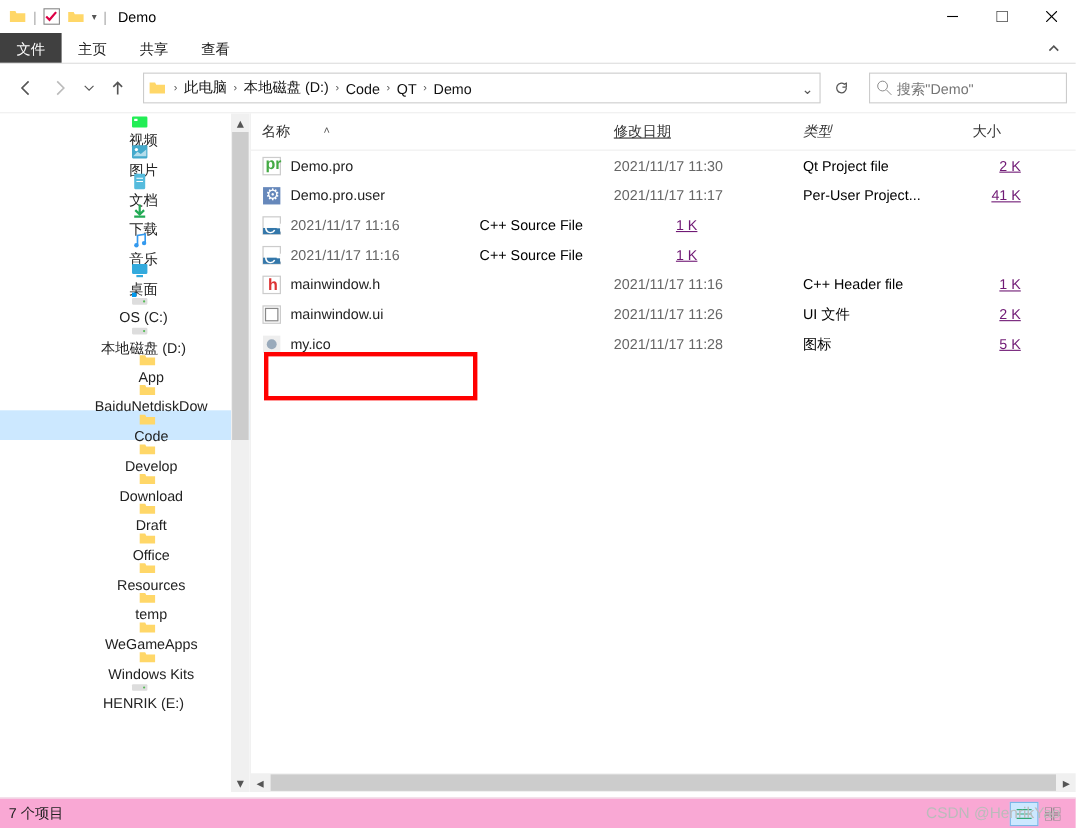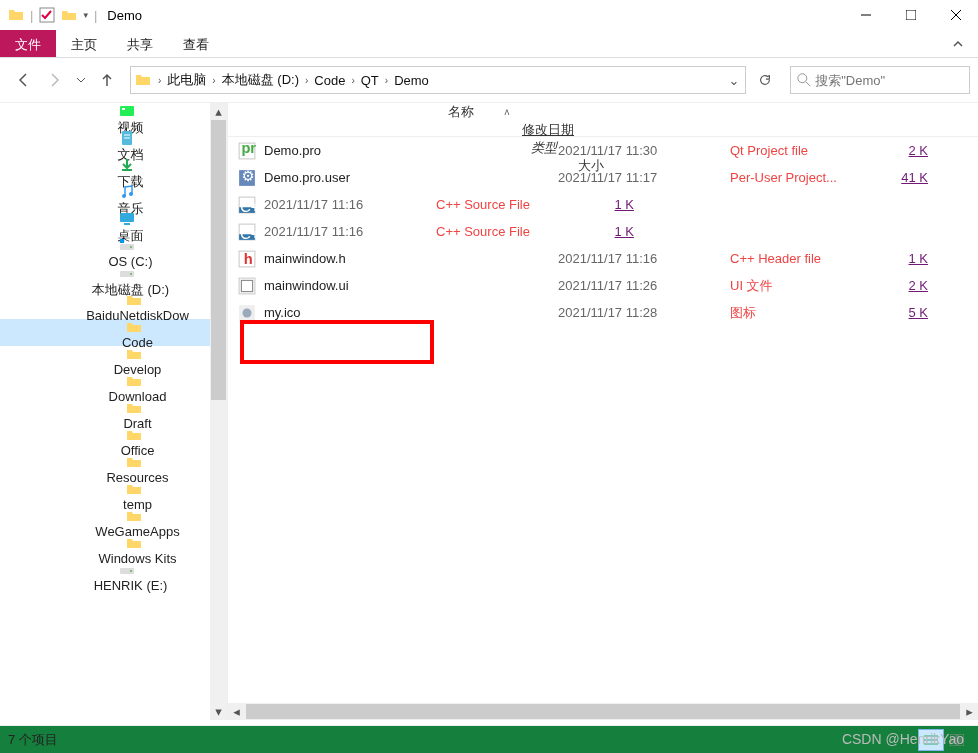--- a/index.html
+++ b/index.html
@@ -5,21 +5,21 @@
     * { box-sizing: border-box; margin: 0; padding: 0; font-family: "Microsoft YaHei", "Segoe UI", sans-serif; font-size: 13px; }
     body { width: 978px; height: 753px; background: #fff; overflow: hidden; position: relative; }
     .titlebar { height: 30px; display: flex; align-items: center; padding-left: 8px; background: #fff; }
     .titlebar .qat { display: flex; align-items: center; gap: 6px; }
     .titlebar .qat-icon { width: 16px; height: 16px; }
     .titlebar .title { margin-left: 10px; color: #000; }
     .titlebar .winctl { margin-left: auto; display: flex; }
     .titlebar .winbtn { width: 45px; height: 30px; display: flex; align-items: center; justify-content: center; }
     .ribbon { height: 28px; display: flex; align-items: stretch; border-bottom: 1px solid #ddd; }
     .ribbon .tab { padding: 6px 15px; color: #222; }
-    .ribbon .tab.file { background: #be185d; color: #fff; }
+    .ribbon .tab.file { background: #404040; color: #fff; }
     .ribbon .chevron { margin-left: auto; width: 40px; display: flex; align-items: center; justify-content: center; }
     .navbar { height: 44px; display: flex; align-items: center; padding: 0 8px; gap: 2px; }
     .navbtn { width: 30px; height: 30px; display: flex; align-items: center; justify-content: center; }
     .breadcrumb { flex: 1; height: 28px; border: 1px solid #ccc; display: flex; align-items: center; padding-left: 4px; margin-left: 6px; }
     .breadcrumb .bicon { width: 16px; height: 16px; margin-right: 4px; }
     .breadcrumb .crumb { padding: 0 3px; display: flex; align-items: center; color: #111; }
     .breadcrumb .sep { padding: 0 3px; color: #555; font-size: 10px; }
     .breadcrumb .dropdown { margin-left: auto; width: 22px; text-align: center; color: #555; }
     .refreshbtn { width: 30px; height: 28px; display: flex; align-items: center; justify-content: center; margin-left: 2px; }
     .searchbox { width: 180px; height: 28px; border: 1px solid #ccc; display: flex; align-items: center; margin-left: 8px; padding: 0 6px; }
@@ -28,37 +28,37 @@
     .content { display: flex; height: 618px; border-top: 1px solid #eee; }
     .sidebar { width: 228px; border-right: 1px solid #eee; overflow: hidden; position: relative; }
     .treeitem { height: 27px; display: flex; align-items: center; padding-left: 34px; color: #222; white-space: nowrap; flex-direction: column; }
     .treeitem .ticon { width: 16px; height: 16px; margin-right: 8px; flex-shrink: 0; }
     .treeitem.indent1 { padding-left: 48px; }
     .treeitem.selected { background: #cce8ff; }
     .vscroll { position: absolute; right: 0; top: 0; width: 17px; height: 100%; background: #f0f0f0; }
     .vscroll .arrow { height: 17px; display: flex; align-items: center; justify-content: center; color: #555; }
     .vscroll .thumb { position: absolute; top: 17px; width: 15px; left: 1px; height: 280px; background: #ccc; }
     .filepane { flex: 1; position: relative; }
-    .fileheader { height: 34px; display: flex; align-items: center; border-bottom: 1px solid #eee; padding-left: 10px; flex-direction: column; }
+    .fileheader { height: 34px; display: flex; align-items: center; border-bottom: 1px solid #eee; padding-left: 10px; }
     .fileheader .col { color: #333; }
     .fileheader .col.name { width: 320px; display: flex; align-items: center; }
     .fileheader .col.date { width: 172px; text-decoration: underline; }
     .fileheader .col.type { width: 154px; font-style: italic; }
     .fileheader .col.size { width: 60px; }
     .filerow { height: 27px; display: flex; align-items: center; padding-left: 10px; color: #444; }
     .filerow .ficon { width: 18px; height: 18px; margin-right: 8px; flex-shrink: 0; }
     .filerow .fname { width: 294px; color: #222; }
     .filerow .fdate { width: 172px; color: #666; }
-    .filerow .ftype { width: 154px; color: #ef4444; }
+    .filerow .ftype { width: 154px; color: #000000; }
     .filerow .fsize { width: 44px; text-align: right; color: #701a75; text-decoration: underline; }
     .highlight { position: absolute; border: 4px solid #ff0000; left: 240px; top: 320px; width: 194px; height: 44px; pointer-events: none; }
     .hscroll { position: absolute; bottom: 0; left: 0; right: 0; height: 17px; background: #f0f0f0; display: flex; align-items: center; }
     .hscroll .harrow { width: 17px; text-align: center; color: #555; }
     .hscroll .hthumb { flex: 1; height: 15px; background: #ccc; margin: 0 1px; }
-    .statusbar { position: absolute; bottom: 0; left: 0; right: 0; height: 28px; display: flex; align-items: center; padding: 0 8px; border-top: 1px solid #eee; background: #15803d; }
+    .statusbar { position: absolute; bottom: 0; left: 0; right: 0; height: 28px; display: flex; align-items: center; padding: 0 8px; border-top: 1px solid #eee; background: #f9a8d4; }
     .statusbar .statustext { color: #222; }
     .statusbar .viewbtns { margin-left: auto; display: flex; }
     .statusbar .viewbtn { width: 26px; height: 22px; display: flex; align-items: center; justify-content: center; border: 1px solid transparent; }
     .statusbar .viewbtn.active { background: #cce8ff; border-color: #7bb6e8; }
     .watermark { position: absolute; bottom: 6px; right: 14px; color: #bbb; font-size: 14px; }
     .folder-icon { fill: #ffd768; }
     .sort-arrow { font-size: 10px; color: #555; margin-left: 30px; }
   </style>
 </head>
 <body>
@@ -167,20 +167,28 @@
   <div class="sidebar" id="sidebar">
     <div class="treeitem">
         <svg class="ticon" viewBox="0 0 16 16">
           <rect x="1" y="3" width="14" height="10" fill="#2e5" rx="1"></rect>
           <rect x="3" y="5" width="3" height="2" fill="#fff"></rect>
         </svg>
         <span>视频</span>
       </div>
       <div class="treeitem">
         <svg class="ticon" viewBox="0 0 16 16">
+          <rect x="1" y="2" width="14" height="12" fill="#4ac" rx="1"></rect>
+          <circle cx="5" cy="6" r="1.5" fill="#fff"></circle>
+          <path d="M2 12l4-4 3 2 5-4v6z" fill="#fff" opacity=".6"></path>
+        </svg>
+        <span>图片</span>
+      </div>
+      <div class="treeitem">
+        <svg class="ticon" viewBox="0 0 16 16">
           <rect x="3" y="1" width="10" height="14" fill="#5bd" rx="1"></rect>
           <line x1="5" y1="5" x2="11" y2="5" stroke="#fff"></line>
           <line x1="5" y1="8" x2="11" y2="8" stroke="#fff"></line>
         </svg>
         <span>文档</span>
       </div>
       <div class="treeitem">
         <svg class="ticon" viewBox="0 0 16 16">
           <path d="M8 2v8M4 7l4 4 4-4" stroke="#2a5" fill="none" stroke-width="2"></path>
           <line x1="3" y1="13" x2="13" y2="13" stroke="#2a5" stroke-width="2"></line>
@@ -209,20 +217,26 @@
           <rect x="1" y="1" width="4" height="4" fill="#09e"></rect>
         </svg>
         <span>OS (C:)</span>
       </div>
       <div class="treeitem">
         <svg class="ticon" viewBox="0 0 16 16">
           <rect x="1" y="6" width="14" height="6" fill="#ddd" rx="1"></rect>
           <circle cx="12" cy="9" r="1" fill="#5b5"></circle>
         </svg>
         <span>本地磁盘 (D:)</span>
+      </div>
+      <div class="treeitem indent1">
+        <svg class="ticon" viewBox="0 0 16 16">
+          <path d="M1 4h5l1 2h8v7H1z" fill="#ffd768"></path>
+        </svg>
+        <span>App</span>
       </div>
       <div class="treeitem indent1">
         <svg class="ticon" viewBox="0 0 16 16">
           <path d="M1 4h5l1 2h8v7H1z" fill="#ffd768"></path>
         </svg>
         <span>BaiduNetdiskDow</span>
       </div>
       <div class="treeitem indent1 selected">
         <svg class="ticon" viewBox="0 0 16 16">
           <path d="M1 4h5l1 2h8v7H1z" fill="#ffd768"></path>

